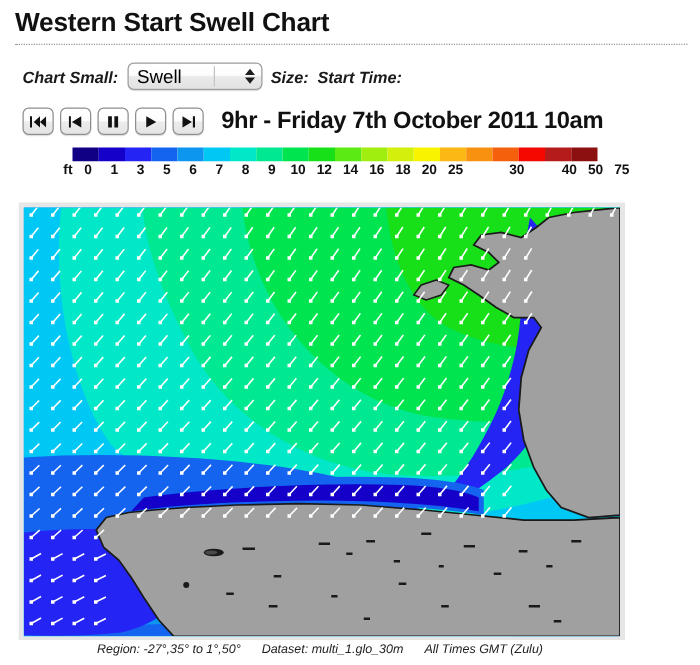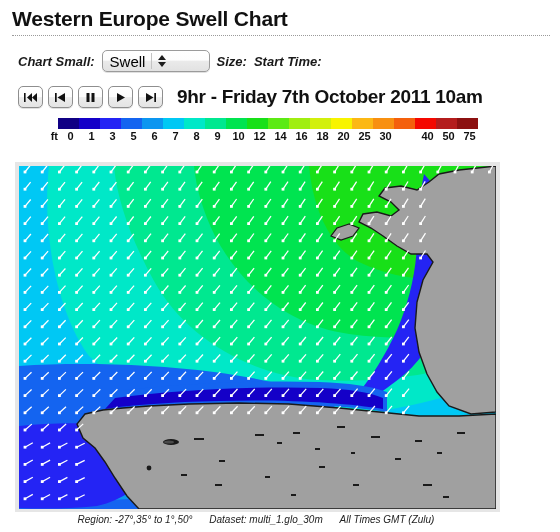--- a/index.html
+++ b/index.html
@@ -44,20 +44,21 @@
   .ctl-label {
     font-style: italic;
     font-weight: bold;
     font-size: 13px;
     color: #1a1a1a;
     white-space: nowrap;
   }
   .sel {
     display: inline-flex;
     align-items: center;
+    justify-content: space-between;
     background: linear-gradient(to bottom, #ffffff 0%, #fdfdfd 45%, #eaeaea 52%, #e2e2e2 100%);
     border: 1px solid #9b9b9b;
     border-radius: 5px;
     box-shadow: 0 1px 0 rgba(0,0,0,0.12);
     height: 22px;
     box-sizing: border-box;
     padding: 0 3px 0 7px;
     cursor: pointer;
   }
   .sel-text {
@@ -195,21 +196,21 @@
     font-style: italic;
     color: #222;
     font-family: "Liberation Sans", sans-serif;
   }
   .map-caption span { margin: 0 7px; }
 </style>
 </head>
 <body>
 
 <div class="page-header">
-  <h1 class="page-title">Western Europe Swell Chart</h1>
+  <h1 class="page-title">Western Start Swell Chart</h1>
 </div>
 <div class="header-rule"></div>
 
 <div class="controls">
 
   <span class="ctl-label">Chart Small:</span>
   <div class="sel" id="sel-charttype">
     <span class="sel-text">Swell</span>
     <span class="sel-sep"></span>
     <span class="stepper">
@@ -296,21 +297,21 @@
       <div class="tk" style="width: 21px;">7</div>
       <div class="tk" style="width: 21px;">8</div>
       <div class="tk" style="width: 21px;">9</div>
       <div class="tk" style="width: 21px;">10</div>
       <div class="tk" style="width: 21px;">12</div>
       <div class="tk" style="width: 21px;">14</div>
       <div class="tk" style="width: 21px;">16</div>
       <div class="tk" style="width: 21px;">18</div>
       <div class="tk" style="width: 21px;">20</div>
       <div class="tk" style="width: 21px;">25</div>
-      <div class="tk" style="width: 21px;">30</div>
+      <div class="tk" style="width: 21px; margin-left: 28px;">30</div>
       <div class="tk" style="width: 21px; margin-top: 40px;">35</div>
       <div class="tk" style="width: 21px;">40</div>
       <div class="tk" style="width: 21px;">50</div>
       <div class="tk" style="width: 21px; text-align: center;">75</div>
     </div>
 </div>
 
 <div class="map-frame">
   <div class="map-canvas">
 

